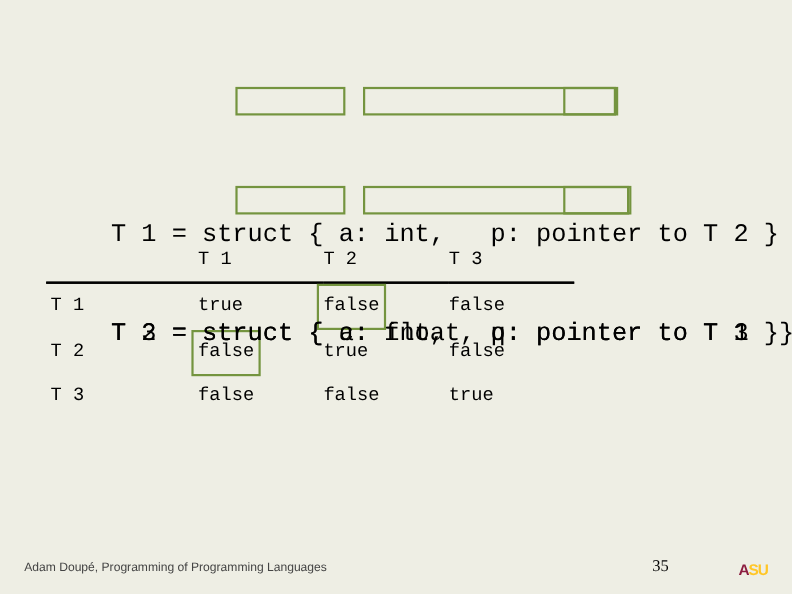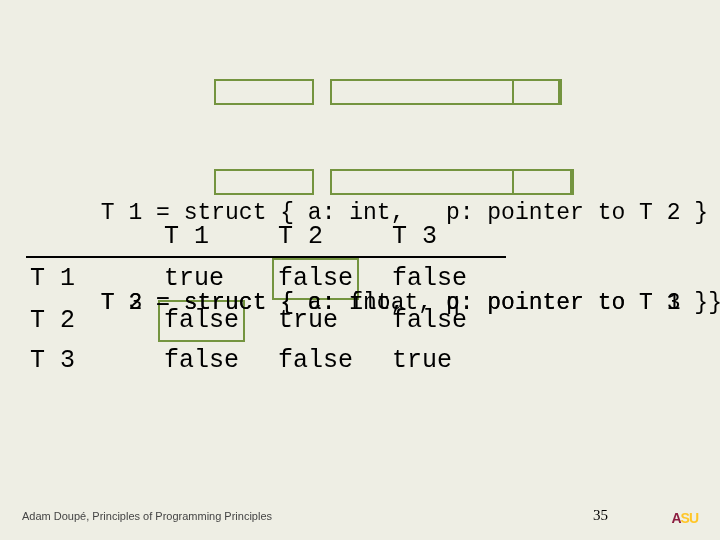--- a/index.html
+++ b/index.html
@@ -33,22 +33,22 @@
     top: 1px;
     height: 26px;
     border: 2px solid #74943f;
     box-sizing: border-box;
     z-index: 1;
     background: transparent;
   }
   .table {
     position: absolute;
     top: 218px;
-    left: 26px;
-    font-size: 25px;
+    left: 42px;
+    font-size: 17px;
     line-height: 38px;
   }
   .table table { border-collapse: collapse; }
   .table td, .table th {
     padding: 0 14px 0 0;
     text-align: left;
     font-weight: normal;
     font-family: Consolas, "Courier New", monospace;
     min-width: 100px;
   }
@@ -145,20 +145,20 @@
           <td class="rowlabel">T 3</td>
           <td>false</td>
           <td>false</td>
           <td>true</td>
         </tr>
       </tbody>
     </table>
   </div>
 
   <div class="footer">
-    <span class="credits">Adam Doupé, Principles of Programming Principles</span>
+    <span class="credits">Adam Doupé, Programming of Programming Languages</span>
     <span class="pagenum">35</span>
     <span class="logo">
       <span class="a">A</span><span class="su">SU</span>
     </span>
   </div>
 
 </div>
 
 </body></html>

